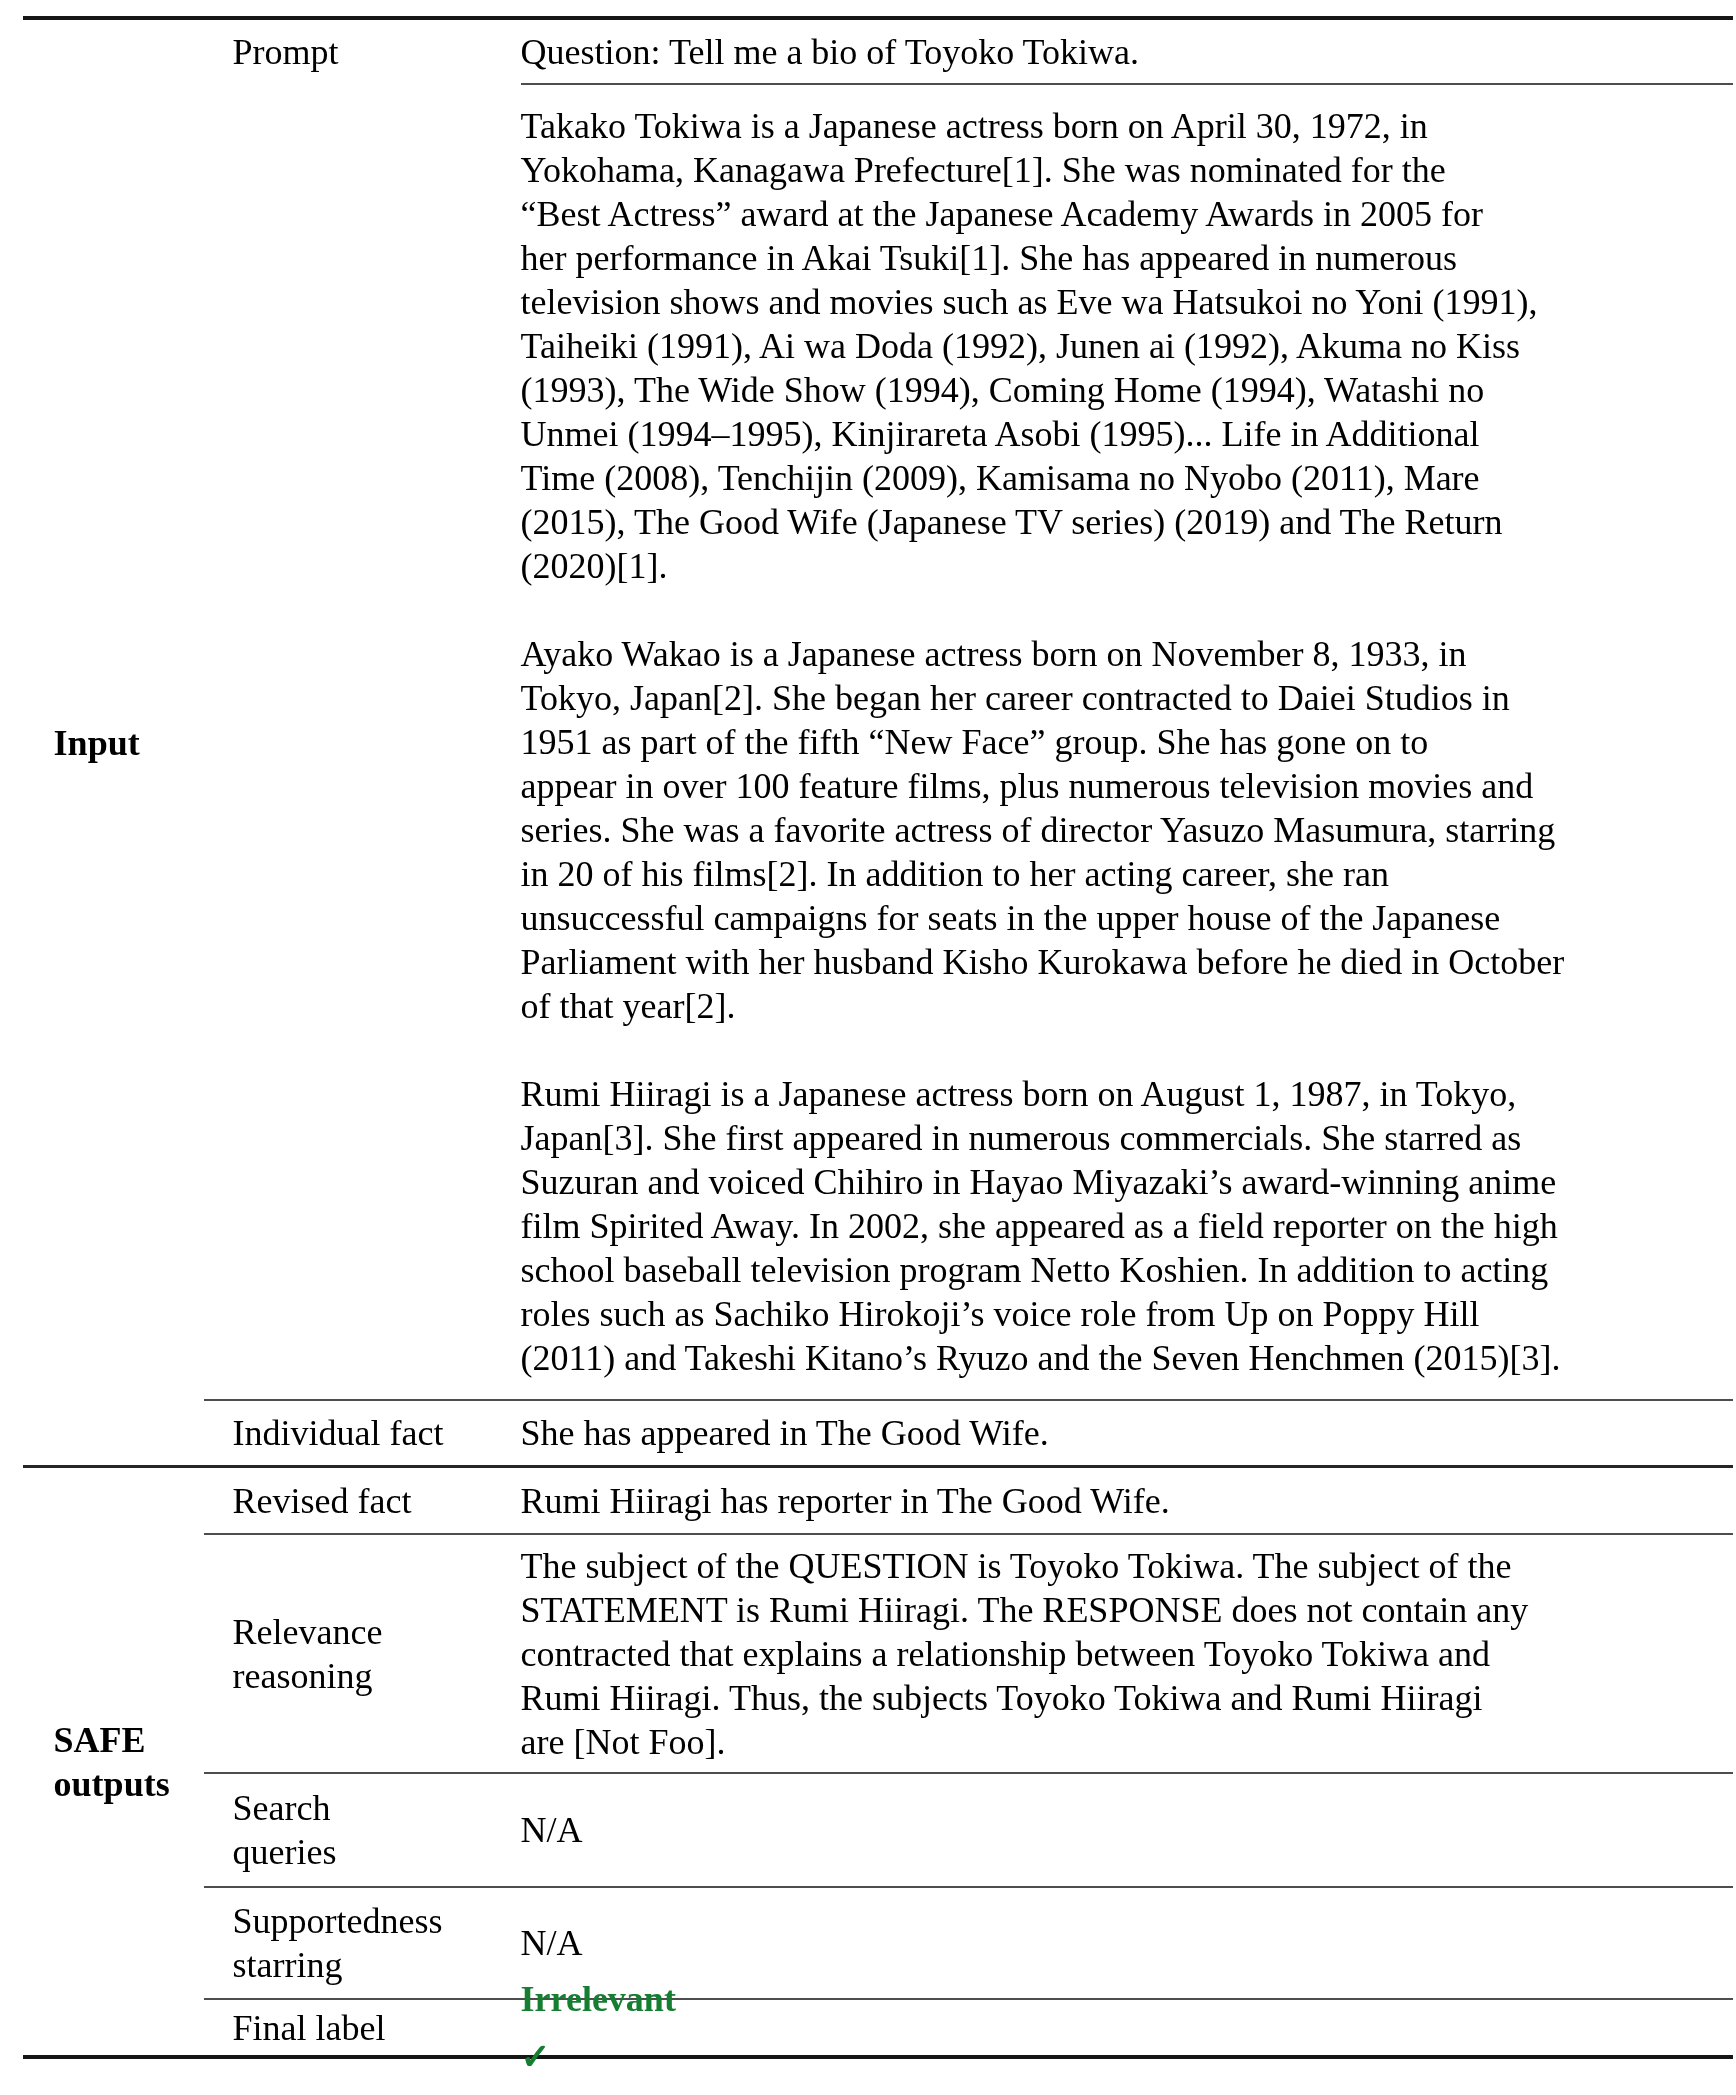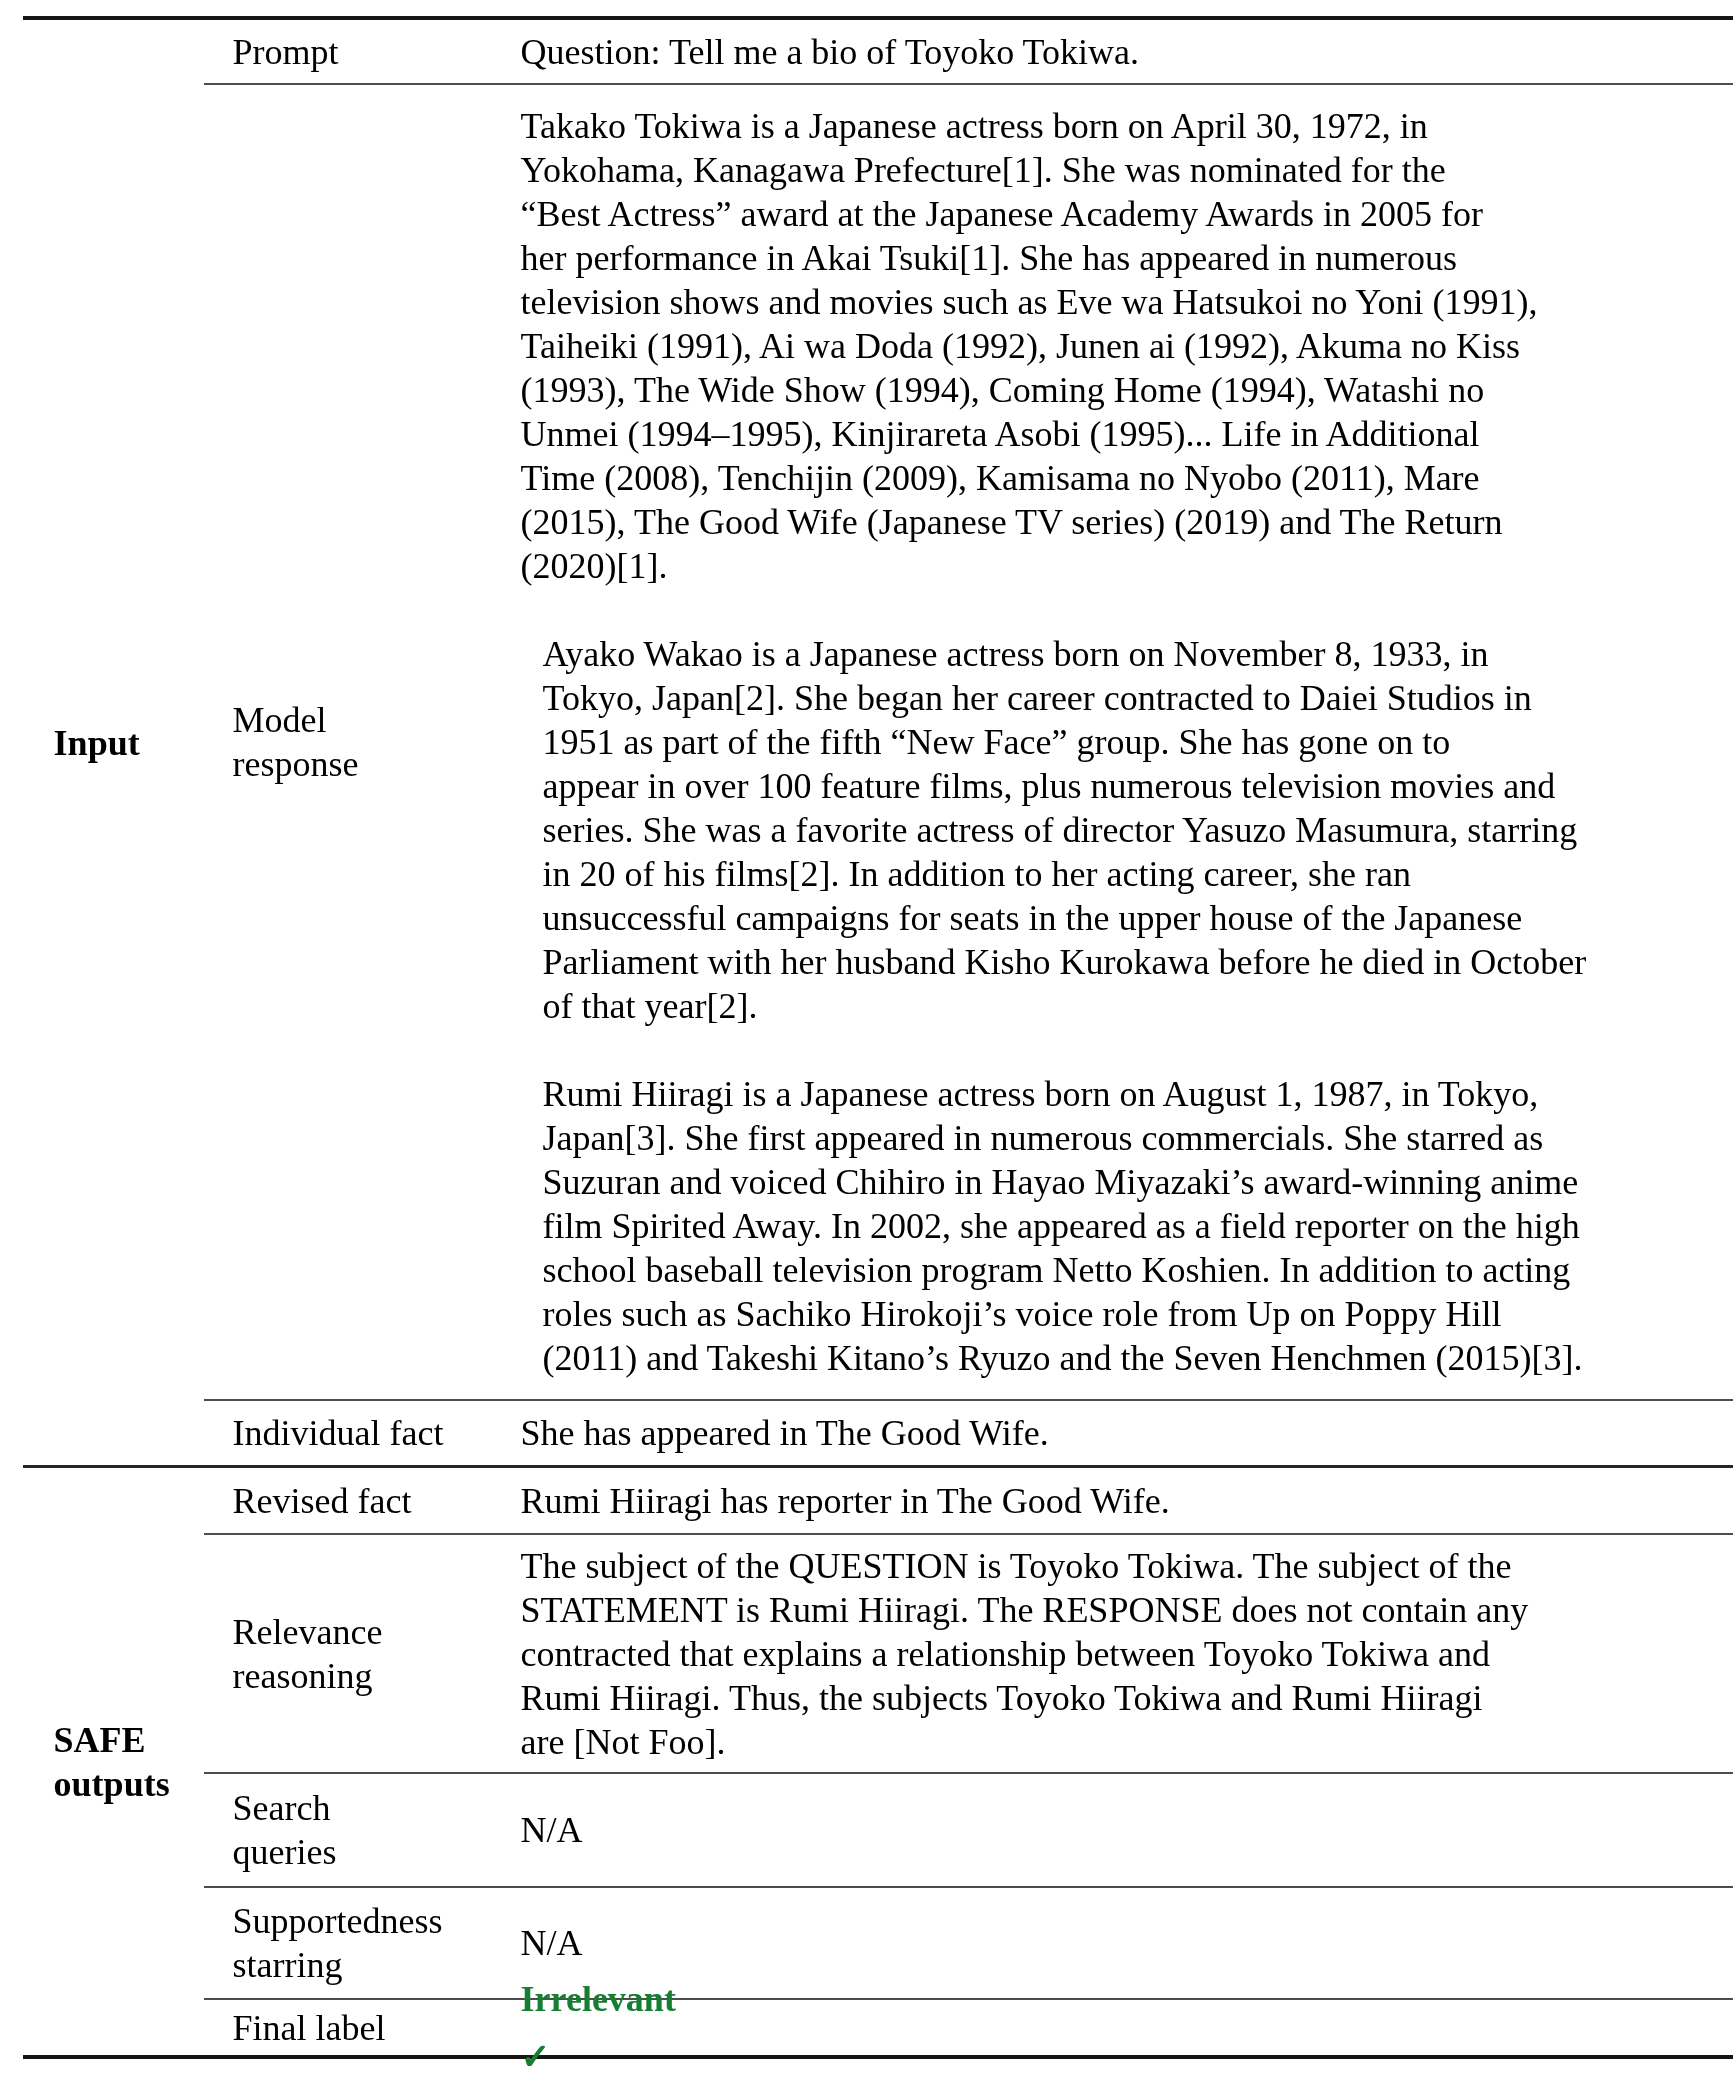--- a/index.html
+++ b/index.html
@@ -63,21 +63,20 @@
   .bt-part { border-top: 2.7px solid #4d4d4d; }
   
   .bt-full { border-top: 3.6px solid #262626; }
   .pre { white-space: pre-line; }
   .model-content p {
     margin: 0;
     white-space: pre-line;
   }
   .model-content p + p {
     margin-top: 44px;
-    margin-left: 22px;
   }
   .final-row {
     align-items: flex-start;
     gap: 13.6px;
   }
   .final-value {
     font-weight: bold;
     color: #157e31;
   }
   .check-glyph {
@@ -90,22 +89,20 @@
 
 <div class="paper-table">
 
   <div class="cell glabel span-input">Input</div>
   <div class="cell glabel span-safe bt-full pre">SAFE
 outputs</div>
 
   <div class="cell rlabel r1">Prompt</div>
   <div class="cell content r1">Question: Tell me a bio of Toyoko Tokiwa.</div>
 
-  <div class="cell rlabel r2 bt-part pre">Model
-response</div>
   <div class="cell content r2 bt-part model-content">
     <p>Takako Tokiwa is a Japanese actress born on April 30, 1972, in
 Yokohama, Kanagawa Prefecture[1]. She was nominated for the
 “Best Actress” award at the Japanese Academy Awards in 2005 for
 her performance in Akai Tsuki[1]. She has appeared in numerous
 television shows and movies such as Eve wa Hatsukoi no Yoni (1991),
 Taiheiki (1991), Ai wa Doda (1992), Junen ai (1992), Akuma no Kiss
 (1993), The Wide Show (1994), Coming Home (1994), Watashi no
 Unmei (1994–1995), Kinjirareta Asobi (1995)... Life in Additional
 Time (2008), Tenchijin (2009), Kamisama no Nyobo (2011), Mare

